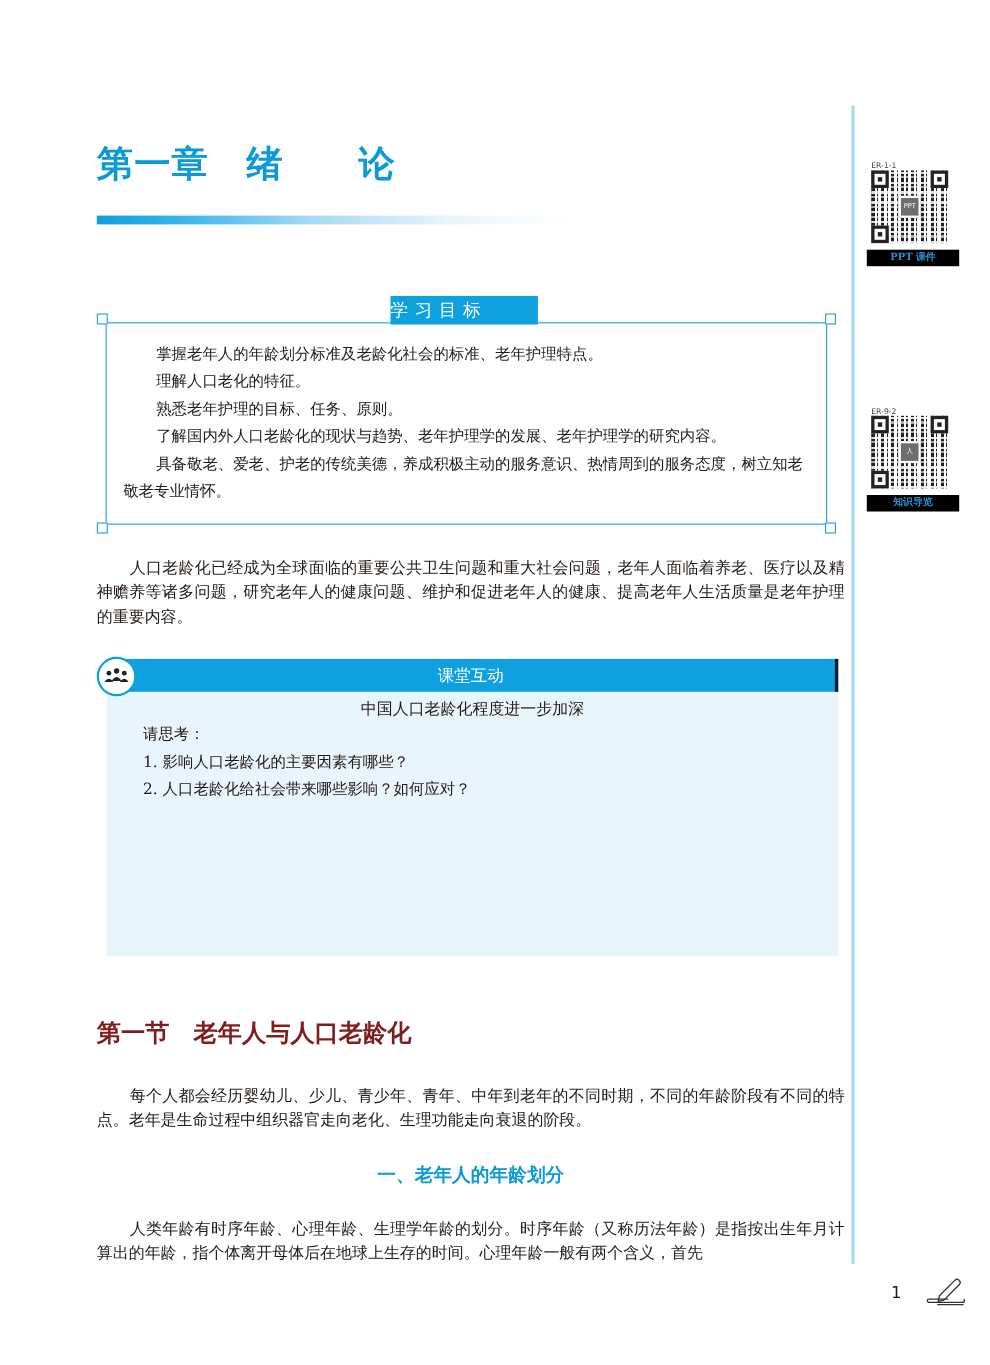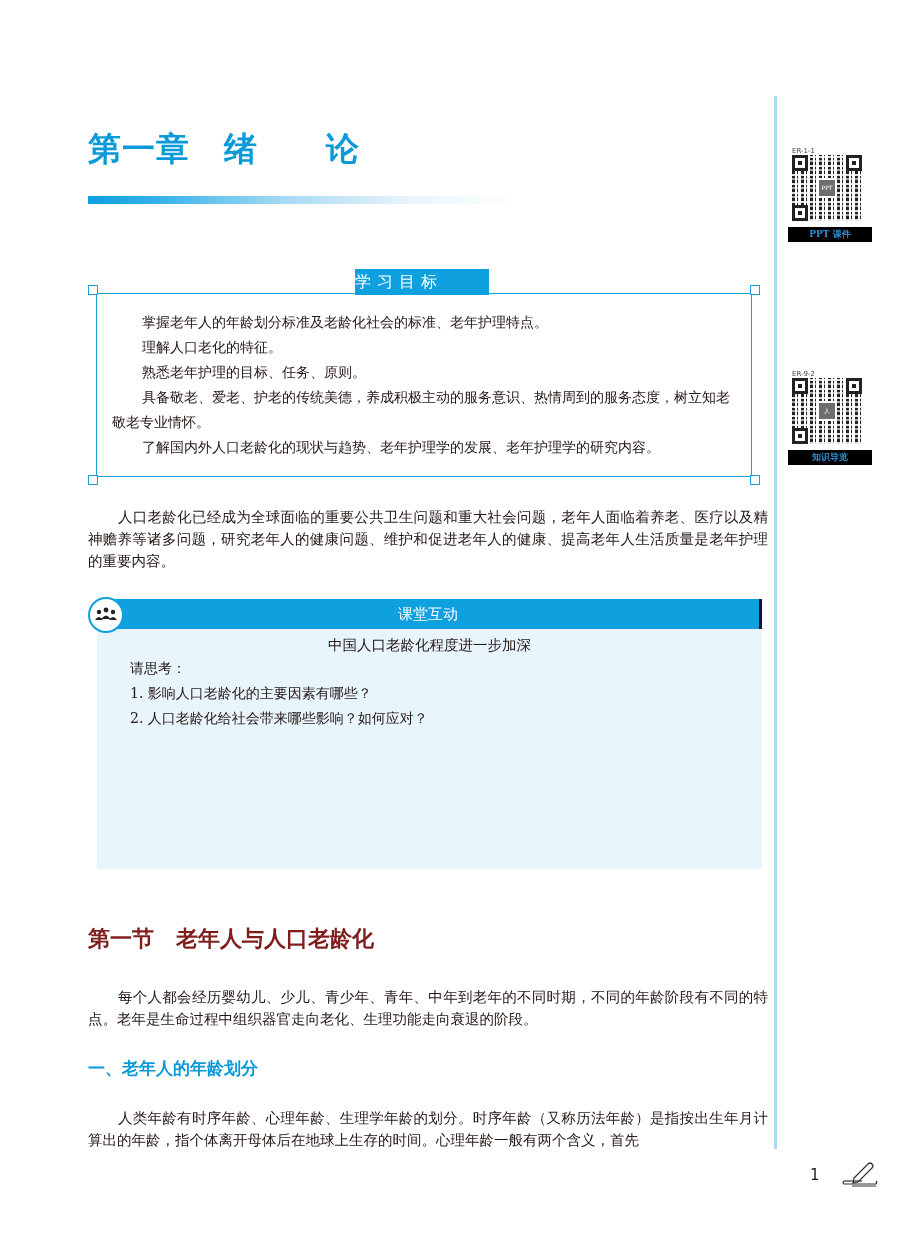--- a/index.html
+++ b/index.html
@@ -41,21 +41,21 @@
     .inter-head { position: absolute; left: 97px; top: 599px; width: 665px; height: 30px; background: #0fa0e0; border-right: 3px solid #0f172a; }
     .inter-head-label { position: absolute; left: 0; right: 0; top: 0; text-align: center; color: #fff; font-family: "DejaVu Sans", "Liberation Sans", sans-serif; font-size: 15px; line-height: 30px; }
     .inter-icon { position: absolute; left: 88px; top: 597px; width: 36px; height: 36px; border-radius: 50%; background: #fff; border: 2px solid #0fa0e0; z-index: 2; display: flex; align-items: center; justify-content: center; }
     .inter-body { position: absolute; left: 97px; top: 629px; width: 665px; height: 240px; background: #e9f5fc; }
     .inter-subtitle { position: absolute; left: 97px; top: 634px; width: 665px; text-align: center; font-family: "DejaVu Sans", "Liberation Sans", sans-serif; font-size: 14.5px; line-height: 22px; color: #231815; }
     .inter-text { position: absolute; left: 100px; top: 656px; width: 660px; font-size: 14px; line-height: 25px; }
     .inter-text .indent { text-indent: 30px; }
     .inter-text .q { padding-left: 30px; }
 
     .section-title { position: absolute; left: 88px; top: 924px; width: 680px; text-align: left; font-family: "DejaVu Sans", "Liberation Sans", sans-serif; font-weight: bold; font-size: 22px; color: #7f1d1d; }
-    .sub-title { position: absolute; left: 88px; top: 1057px; width: 680px; font-family: "DejaVu Sans", "Liberation Sans", sans-serif; font-size: 17px; color: #0a9ad9; }
+    .sub-title { position: absolute; left: 88px; top: 1057px; width: 680px; text-align: center; font-family: "DejaVu Sans", "Liberation Sans", sans-serif; font-size: 17px; color: #0a9ad9; }
 
     .page-num { position: absolute; left: 810px; top: 1166px; font-family: "DejaVu Sans", "Liberation Sans", sans-serif; font-size: 15px; color: #231815; }
     .pen-icon { position: absolute; left: 842px; top: 1160px; }
   </style>
 </head>
 <body>
 
 <div class="margin-rule"></div>
 
 <h1 class="chapter-title">第一章　绪　　论</h1>
@@ -87,22 +87,22 @@
   <div class="obj-frame"></div>
   <span class="obj-corner tl"></span>
   <span class="obj-corner tr"></span>
   <span class="obj-corner bl"></span>
   <span class="obj-corner br"></span>
   <div class="obj-title">学习目标</div>
   <div class="obj-list">
     <p>掌握老年人的年龄划分标准及老龄化社会的标准、老年护理特点。</p>
     <p>理解人口老化的特征。</p>
     <p>熟悉老年护理的目标、任务、原则。</p>
+    <p>了解国内外人口老龄化的现状与趋势、老年护理学的发展、老年护理学的研究内容。</p>
     <p>具备敬老、爱老、护老的传统美德，养成积极主动的服务意识、热情周到的服务态度，树立知老敬老专业情怀。</p>
-    <p>了解国内外人口老龄化的现状与趋势、老年护理学的发展、老年护理学的研究内容。</p>
   </div>
 </div>
 
 <p class="para" style="top:506px;">人口老龄化已经成为全球面临的重要公共卫生问题和重大社会问题，老年人面临着养老、医疗以及精神赡养等诸多问题，研究老年人的健康问题、维护和促进老年人的健康、提高老年人生活质量是老年护理的重要内容。</p>
 
 <div class="inter-icon">
   <svg width="22" height="16" viewBox="0 0 22 16">
     <circle cx="4" cy="5" r="2.2" fill="#222"></circle>
     <path d="M0 13 Q4 7 8 13 Z" fill="#222"></path>
     <circle cx="11" cy="3" r="2.4" fill="#222"></circle>

